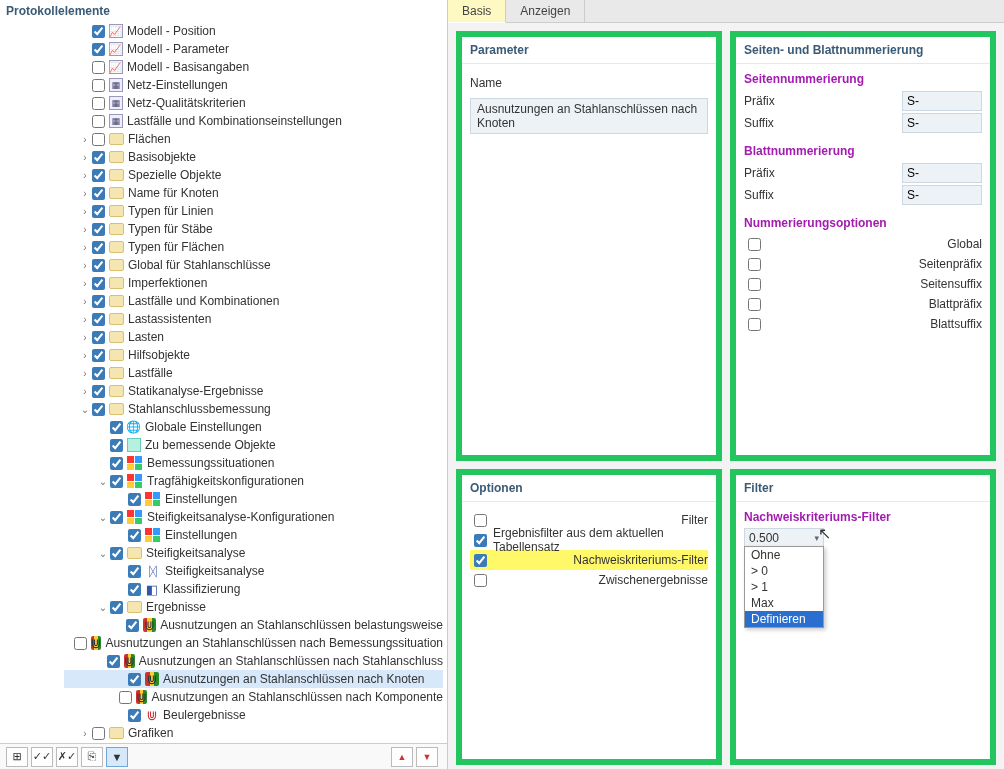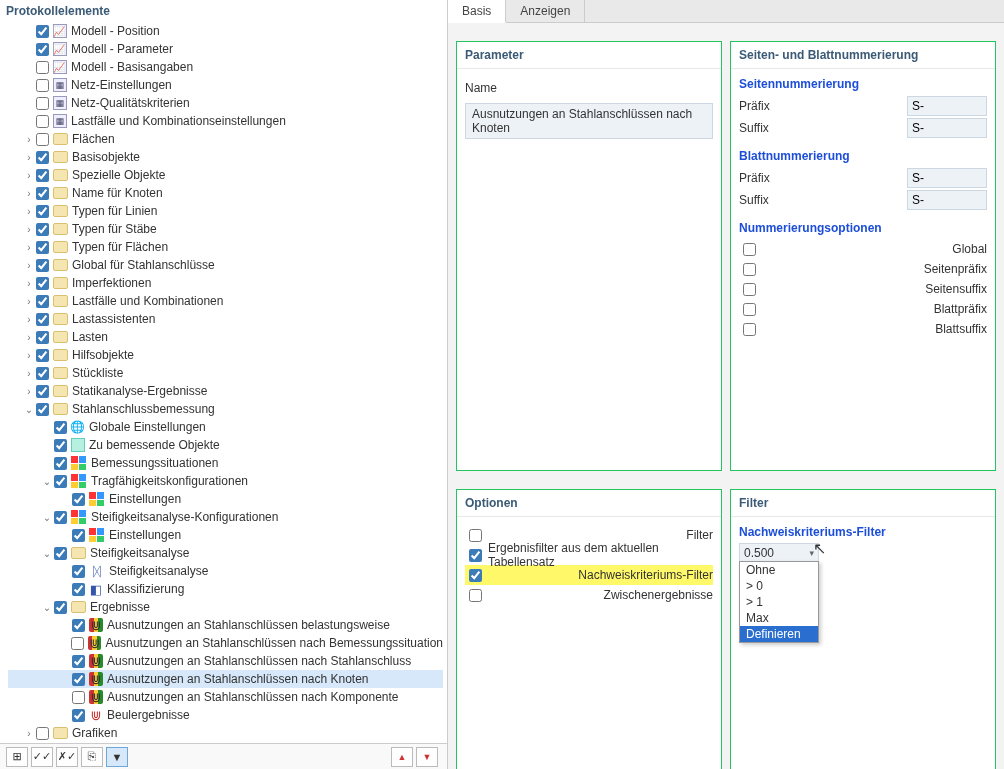--- a/index.html
+++ b/index.html
@@ -25,21 +25,22 @@
   }
   .left-header {
     padding: 4px 6px 2px 6px;
     font-weight: bold;
     color: #3a5a75;
     font-size: 12px;
   }
   .tree-scroll {
     flex: 1;
     overflow: auto;
-    padding: 2px 4px 4px 8px;
+    padding: 2px 4px 4px 20px;
+    margin-left: 44px;
   }
   .tree-row {
     display: flex;
     align-items: center;
     height: 18px;
     white-space: nowrap;
     cursor: default;
   }
   .tree-row.selected {
     background: #d6e8f9;
@@ -127,50 +128,49 @@
     border-bottom: 1px solid #ccc;
     background:#e9e9e9;
   }
   .tab {
     padding: 4px 14px;
     border-right: 1px solid #ccc;
     cursor: pointer;
     color: #444;
   }
   .tab.active {
-    background: #ffffff;
+    background: #fef9c3;
     font-weight: normal;
     border-bottom: 1px solid #fff;
     margin-bottom: -1px;
   }
   .right-body {
     flex: 1;
     display: grid;
     grid-template-columns: 1fr 1fr;
     grid-template-rows: auto auto;
     gap: 8px;
     padding: 8px;
     position: relative;
   }
   .panel {
-    border: 1px solid #22c55e;
+    border: 6px solid #22c55e;
     background: #fff;
     display: flex;
     flex-direction: column;
-    margin-top: 10px;
   }
   .panel-h {
     font-weight: bold;
     color: #3a5a75;
     padding: 6px 8px;
     border-bottom: 1px solid #e8e8e8;
     font-size: 12px;
   }
   .panel-body { padding: 8px; flex:1; }
-  .grp-title { color:#1d4ed8; font-weight:bold; margin-top:10px; margin-bottom:4px; }
+  .grp-title { color:#a21caf; font-weight:bold; margin-top:10px; margin-bottom:4px; }
   .grp-title.first { margin-top:0; }
   .frow {
     display:flex; align-items:center; height:22px;
   }
   .flabel { flex:1; color:#333; }
   .finput {
     width: 80px;
     background:#edf2f7;
     border:1px solid #cdd7e1;
     padding: 2px 4px;
@@ -357,21 +357,21 @@
         <span class="exp">›</span>
         <input type="checkbox" class="cb" checked="" style="">
         <span class="ico folder"></span>
         <span class="tree-label">Hilfsobjekte</span>
       </div>
       <div class="tree-row">
         <span class="indent" style="width: 14px;"></span>
         <span class="exp">›</span>
         <input type="checkbox" class="cb" checked="" style="">
         <span class="ico folder"></span>
-        <span class="tree-label">Stückliste</span>
+        <span class="tree-label">Lastfälle</span>
       </div>
       <div class="tree-row">
         <span class="indent" style="width: 14px;"></span>
         <span class="exp">›</span>
         <input type="checkbox" class="cb" checked="" style="">
         <span class="ico folder"></span>
         <span class="tree-label">Statikanalyse-Ergebnisse</span>
       </div>
       <div class="tree-row">
         <span class="indent" style="width: 14px;"></span>

